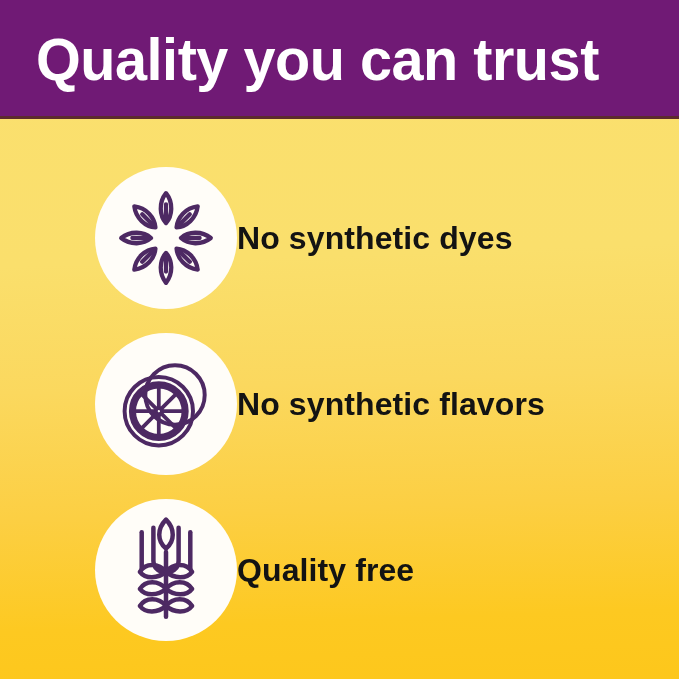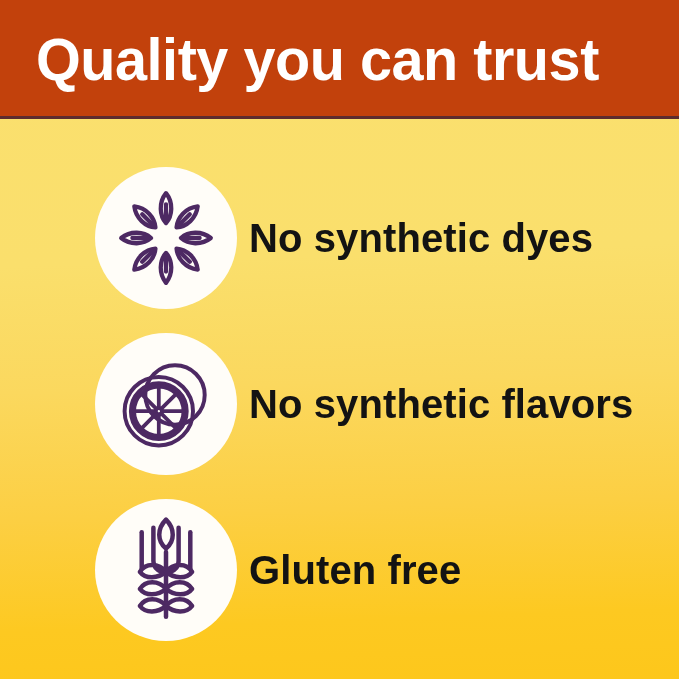--- a/index.html
+++ b/index.html
@@ -32,21 +32,21 @@
         #fdc71b 100%);
   }
 
   
   .header-band {
     position: absolute;
     left: 0;
     top: 0;
     width: 679px;
     height: 116px;
-    background: #c2410c;
+    background: #701a75;
     z-index: 3;
   }
   .header-rule {
     position: absolute;
     left: 0;
     top: 116px;
     width: 679px;
     height: 3px;
     background: #5d2b2e;
     z-index: 3;
@@ -96,24 +96,24 @@
     background: #fffdf8;
     flex: 0 0 auto;
     display: flex;
     align-items: center;
     justify-content: center;
   }
   .icon-badge svg {
     display: block;
   }
   .feature-label {
-    margin-left: 12px;
+    margin-left: 0;
     color: #131313;
     font-family: "Liberation Sans", sans-serif;
-    font-size: 40px;
+    font-size: 32px;
     font-weight: bold;
     letter-spacing: 0.1px;
     white-space: nowrap;
   }
 </style>
 </head>
 <body>
 
 <div class="canvas">
 
@@ -225,17 +225,17 @@
 
               <path d="M55 81 C46 89 32 89 26 81 C32 71 47 71 55 81 Z"></path>
               <path d="M55 81 C64 89 78 89 84 81 C78 71 63 71 55 81 Z"></path>
 
               <path d="M55 100 C46 108 32 108 26 100 C32 90 47 90 55 100 Z"></path>
               <path d="M55 100 C64 108 78 108 84 100 C78 90 63 90 55 100 Z"></path>
             </g>
           </svg>
         </span>
       </div>
-      <div class="feature-label">Gluten free</div>
+      <div class="feature-label">Quality free</div>
     </div>
 
   </div>
 </div>
 
 </body></html>

